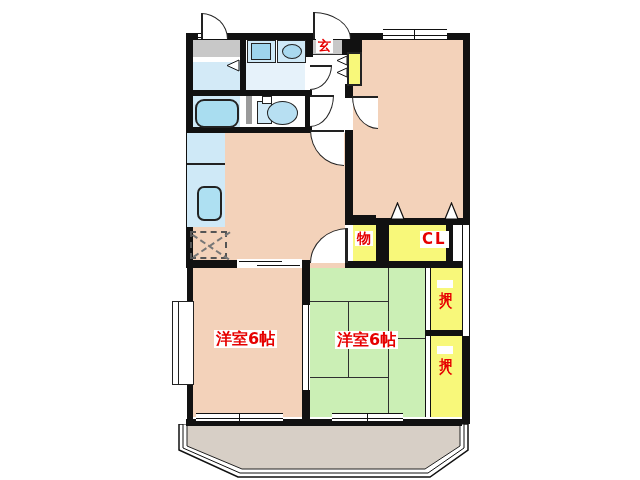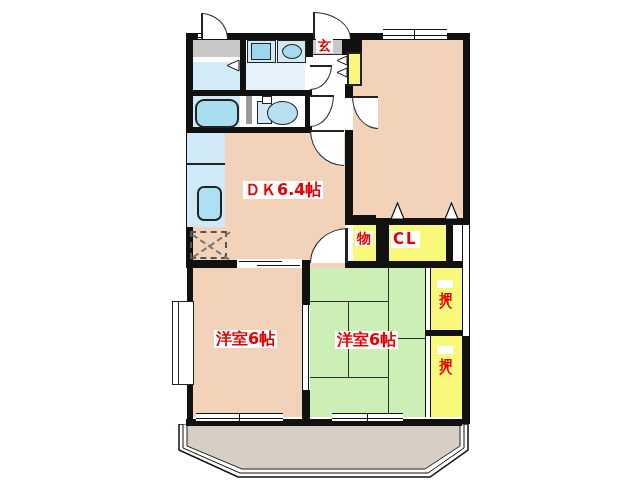--- a/index.html
+++ b/index.html
@@ -155,21 +155,20 @@
   <div class="abs" style="left:187px;top:133px;width:38px;height:30px;background:#cfe9f7;border-bottom:2px solid #222;"></div>
   <div class="abs" style="left:187px;top:165px;width:38px;height:62px;background:#cfe9f7;"></div>
   <div class="fix" style="left:197px;top:186px;width:21px;height:31px;background:#aee0f2;border-width:2px;border-radius:7px;"></div>
   <div class="fix" style="left:347px;top:52px;width:11px;height:30px;background:#f8f87a;border-width:2px;"></div>
   <div class="abs" style="left:190px;top:231px;width:37px;height:28px;border:2px dashed #555;box-sizing:border-box;">
     <div class="abs" style="left:1px;top:1px;width:44px;height:0;border-top:2px dashed #777;transform:rotate(34deg);transform-origin:top left;"></div>
     <div class="abs" style="left:1px;top:23px;width:44px;height:0;border-top:2px dashed #777;transform:rotate(-34deg);transform-origin:top left;"></div>
   </div>
 
   <div class="lbl" style="left:316px;top:39px;font-size:13px;">玄</div>
-  <div class="lbl" style="left:243px;top:181px;font-size:16px;">ＤＫ6.4帖</div>
   <div class="lbl" style="left:355px;top:231px;font-size:14px;">物</div>
-  <div class="lbl" style="left:391px;top:231px;font-size:15px;letter-spacing:2px;">CL</div>
+  <div class="lbl" style="left:420px;top:231px;font-size:15px;letter-spacing:2px;">CL</div>
   <div class="lbl" style="left:214px;top:330px;font-size:16px;">洋室6帖</div>
   <div class="lbl" style="left:335px;top:331px;font-size:16px;">洋室6帖</div>
   <div class="lbl vlbl" style="left:437px;top:280px;font-size:13px;">押入</div>
   <div class="lbl vlbl" style="left:437px;top:346px;font-size:13px;">押入</div>
 
 </div>
 
 </body></html>

